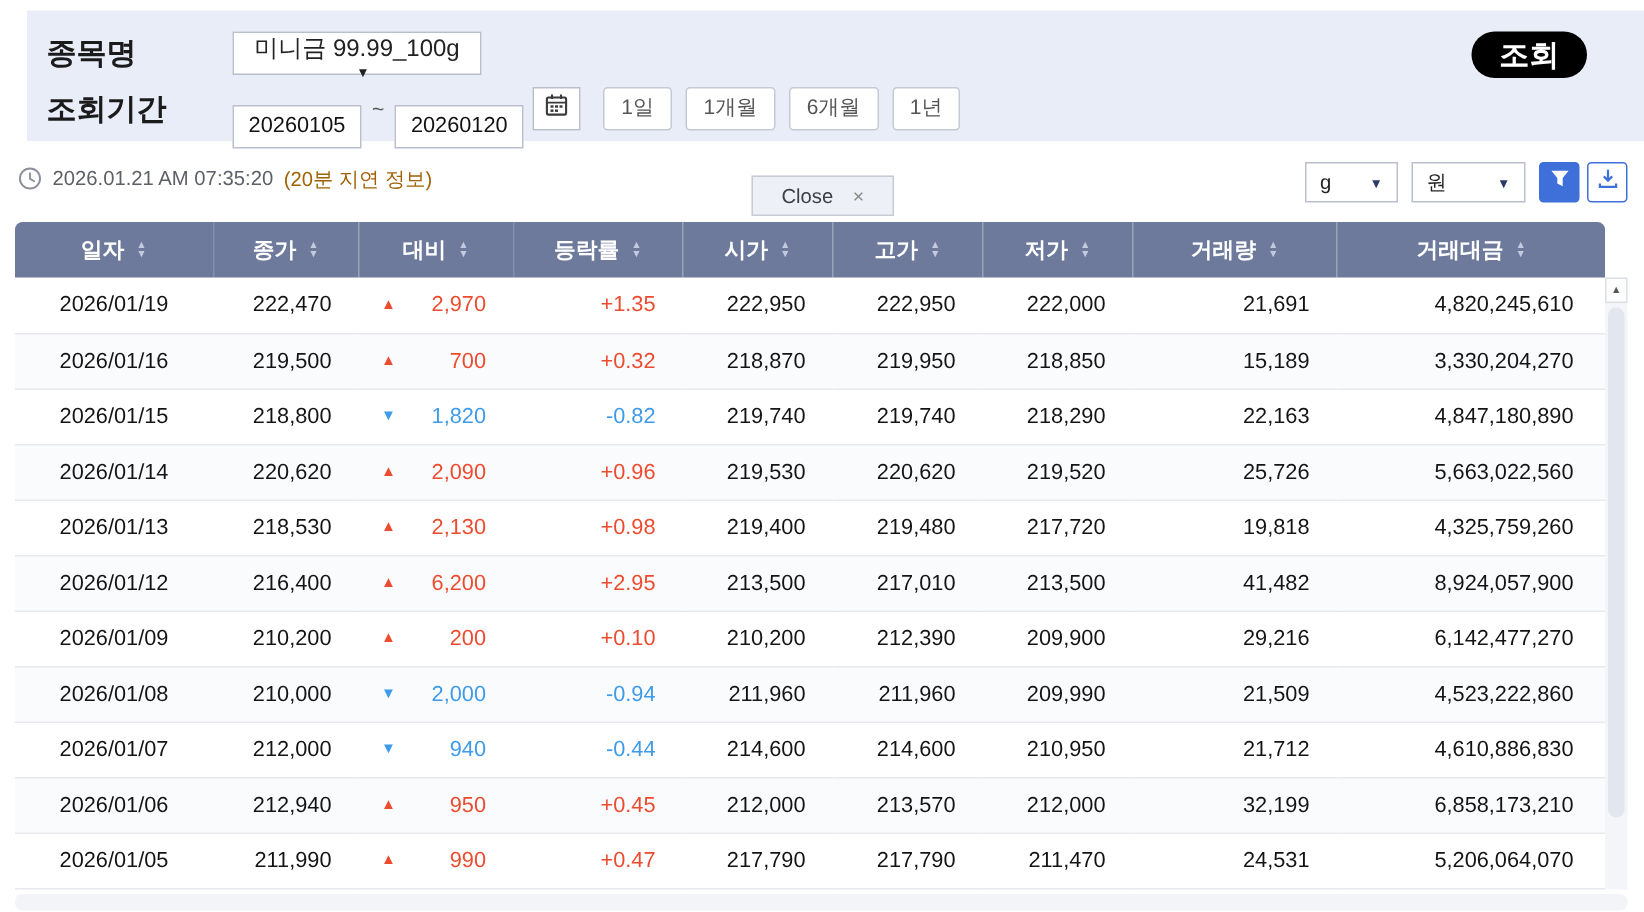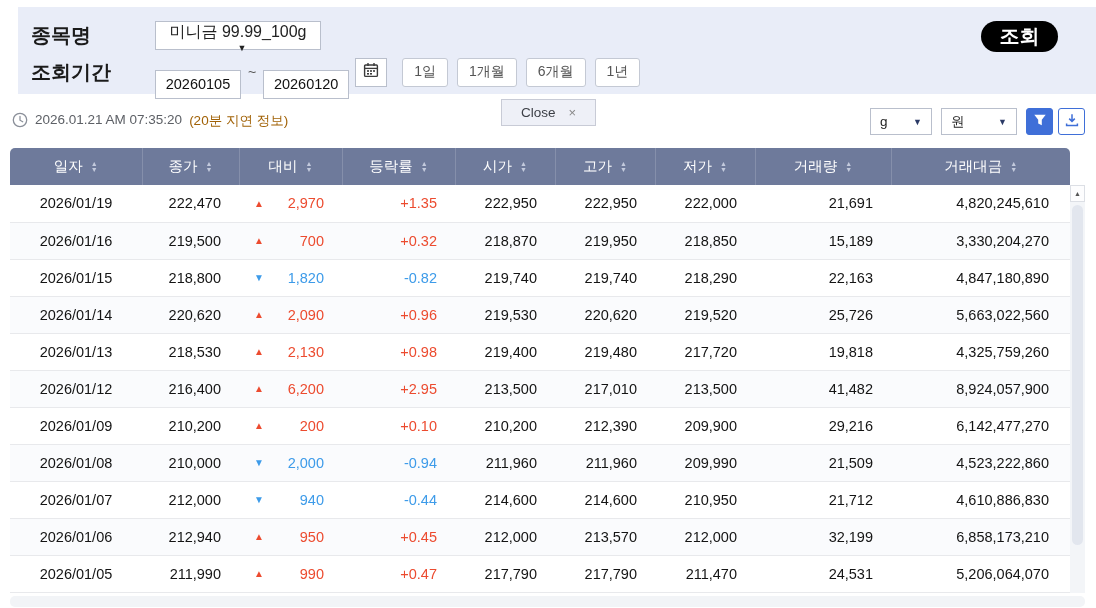--- a/index.html
+++ b/index.html
@@ -18,21 +18,21 @@
   .item-select{width:166px;flex-direction:column;}
   .select-caret{font-size:9px; color:#222; margin-left:8px;}
   .date-input{width:86px; height:29px; border:1px solid #b9bfcc; background:#fff; text-align:center; font-size:14.5px; font-family:inherit; color:#111;margin-top:24px;}
   .tilde{margin:0 7px; color:#555; font-size:14px;}
   .icon-btn{width:32px; height:29px; border:1px solid #b9bfcc; background:#fff; display:flex; align-items:center; justify-content:center; cursor:pointer; margin-left:6px;}
   .period-group{display:flex; margin-left:15px; gap:9px;}
   .period-btn{height:29px; min-width:44px; padding:0 11px; background:#fff; border:1px solid #c4c9d4; border-radius:3px; color:#555; font-size:14px; font-family:inherit; cursor:pointer;}
   .search-btn{position:absolute; top:14px; right:38px; width:77px; height:31px; background:#000; color:#fff; border:none; border-radius:16px; font-size:20px; font-weight:bold; font-family:inherit; cursor:pointer;}
 
   
-  .close-tab{position:absolute; top:99px; left:501px; width:95px; height:27px; background:#eef0f7; border:1px solid #c8cbd6; display:flex; align-items:center; justify-content:center; z-index:3; cursor:pointer;}
+  .close-tab{position:absolute; top:117px; left:501px; width:95px; height:27px; background:#eef0f7; border:1px solid #c8cbd6; display:flex; align-items:center; justify-content:center; z-index:3; cursor:pointer;}
   .close-tab .lbl{font-size:13.5px; color:#3c3f46;}
   .close-tab .x{font-size:13px; color:#888; margin-left:13px;}
 
   
   .status-bar{display:flex; align-items:center; justify-content:space-between; margin-top:13px; height:29px; padding:0 11px 0 12px;}
   .status-left{display:flex; align-items:flex-start; gap:7px;}
   .stamp{font-size:13.5px; color:#5d6066;}
   .note{font-size:13.5px; color:#a16207;}
   .status-right{display:flex; align-items:center; gap:9px;}
   .unit-select{height:27px; font-size:13.5px; color:#222;}
@@ -41,21 +41,21 @@
   .unit-select .select-caret{color:#2b3a66;}
   .sq-btn{width:27px; height:27px; border-radius:3px; display:flex; align-items:center; justify-content:center; cursor:pointer;}
   .filter-btn{background:var(--accent); border:1px solid var(--accent);}
   .dl-btn{background:#fff; border:1px solid var(--accent); margin-left:-4px;}
 
   
   .table-area{display:flex; margin:12px 0 0 10px;}
   table{border-collapse:collapse; table-layout:fixed; width:1060px;}
   .cw0{width:132px}.cw1{width:97px}.cw2{width:103px}.cw3{width:113px}.cw4{width:100px}
   .cw5{width:100px}.cw6{width:100px}.cw7{width:136px}.cw8{width:179px}
-  thead th{background:var(--hdr); height:37px; color:#fff; font-weight:normal; font-size:14.5px; border-right:1px solid rgba(255,255,255,.16); cursor:pointer;}
+  thead th{background:var(--hdr); height:37px; color:#fff; font-weight:bold; font-size:14.5px; border-right:1px solid rgba(255,255,255,.16); cursor:pointer;}
   thead th:last-child{border-right:none; border-radius:0 5px 0 0;}
   thead th:first-child{border-radius:5px 0 0 0;}
   .th-in{display:flex; align-items:center; justify-content:center; gap:8px;}
   .sort-icon{display:flex; flex-direction:column; line-height:6px; font-size:7px; color:#c3cadd;}
   tbody td{height:33px; border-bottom:1px solid #e8e9ec; font-size:14.5px; color:#141414; background:transparent;}
   tbody tr:nth-child(even) td{background:#fafbfd;}
   .c-date{text-align:center;}
   .c-num{text-align:right; padding-right:18px;}
   .c-val{padding-right:21px;}
   .c-diff{padding:0 18px 0 15px;}

